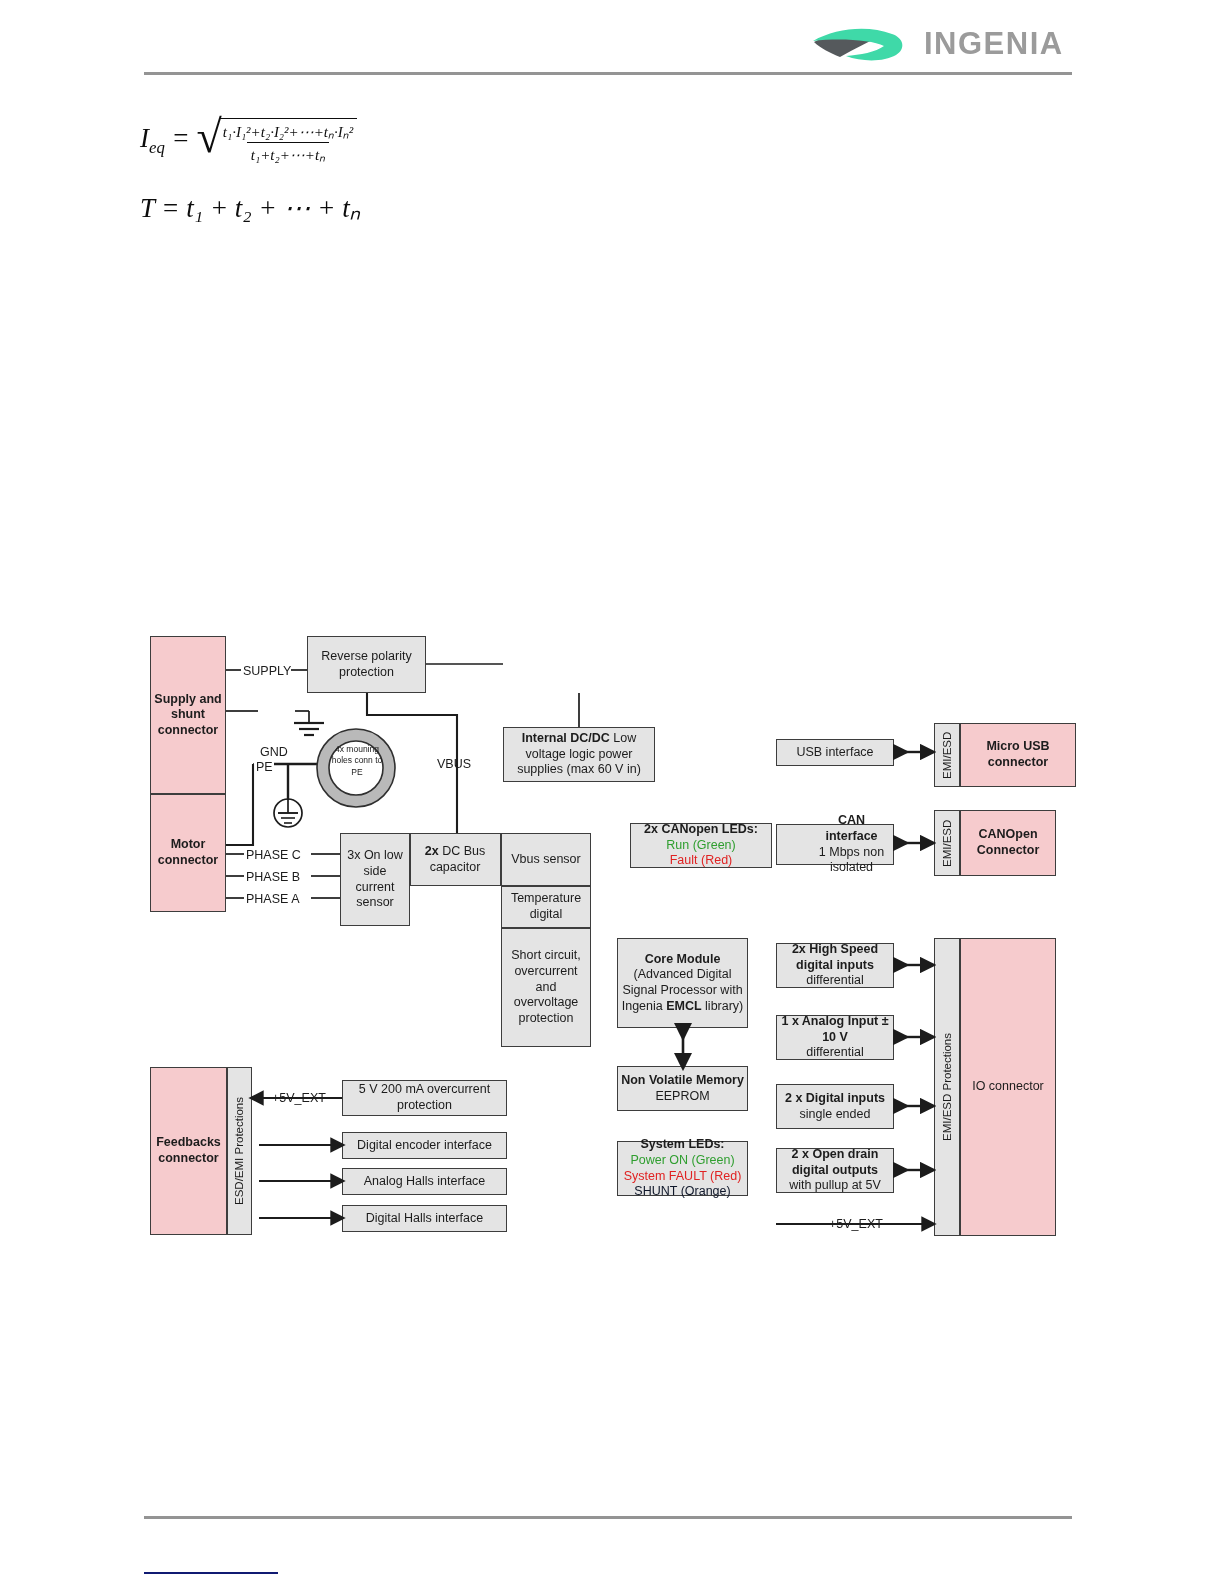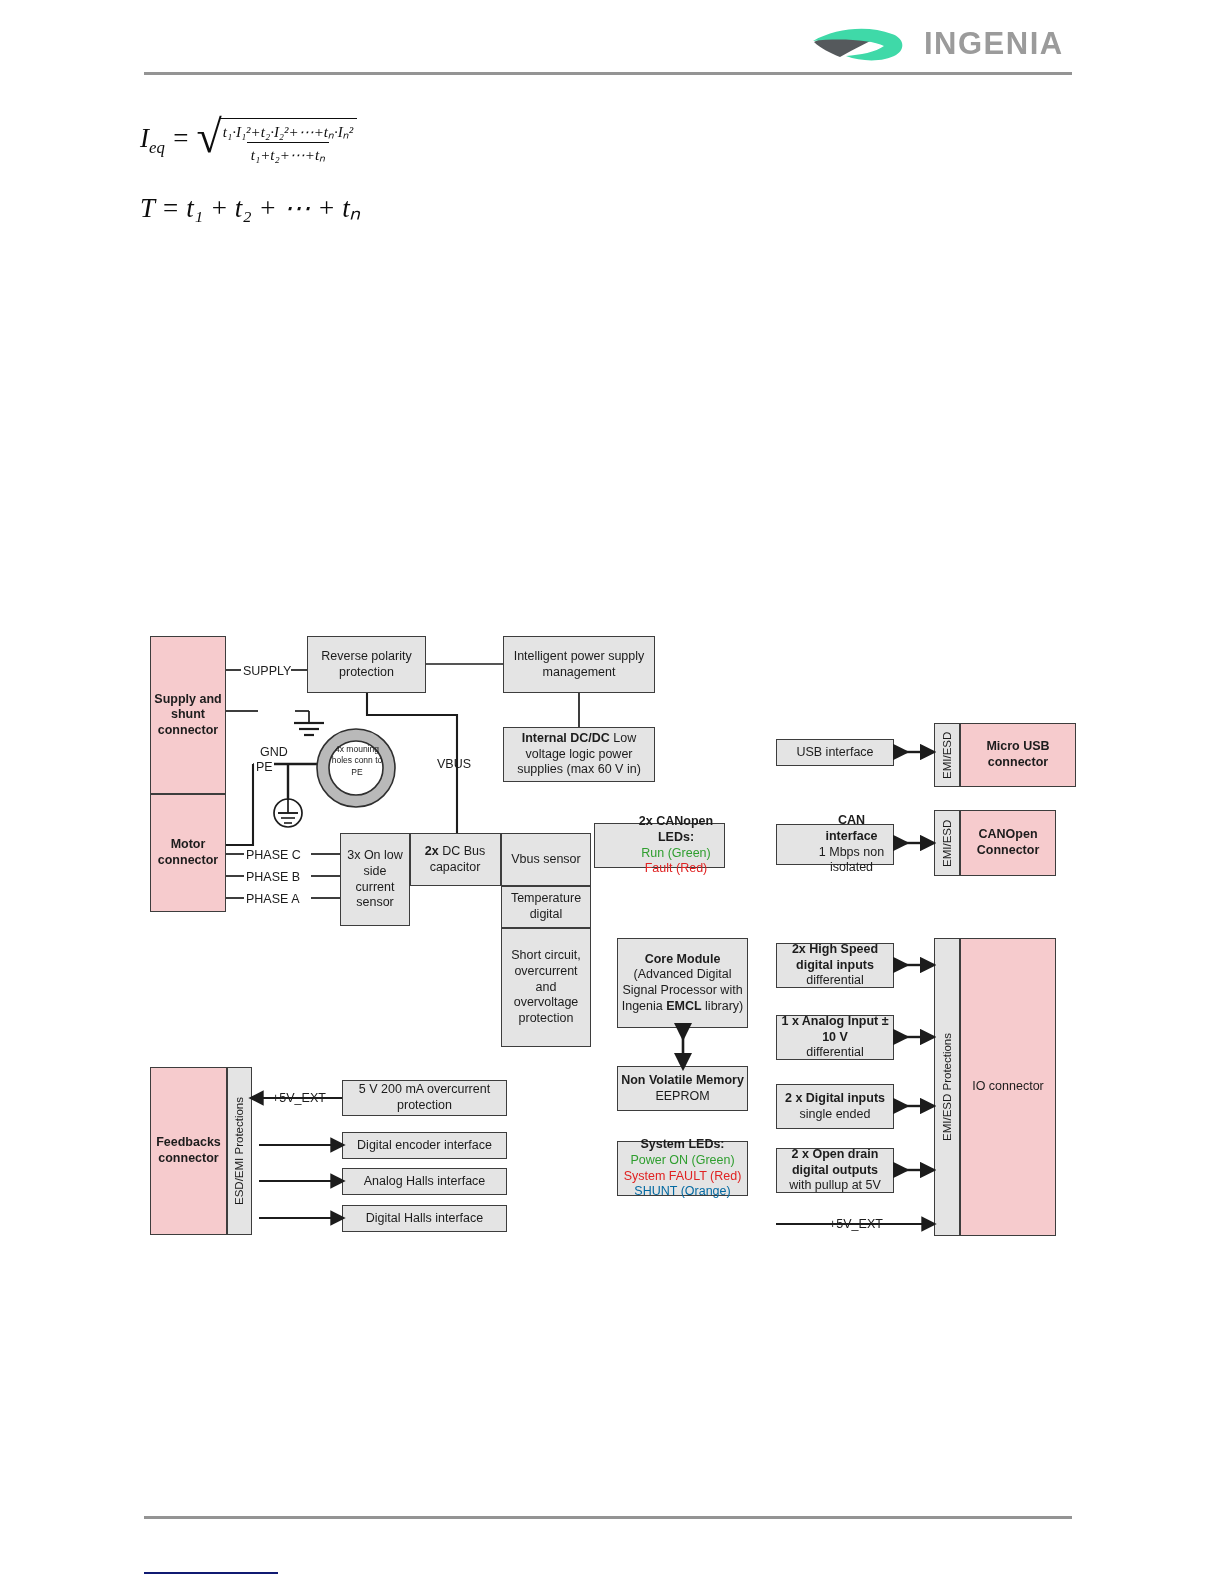--- a/index.html
+++ b/index.html
@@ -36,21 +36,21 @@
 
   
   .blk{position:absolute;box-sizing:border-box;border:1.3px solid #3d3d3d;background:#e4e4e4;
        display:flex;align-items:center;justify-content:center;text-align:center;
        font-size:12.5px;line-height:1.25;color:#1c1c1c;padding:2px 3px;}
   .blk.pink{background:#f6cbcd;}
   .blk.vert{writing-mode:vertical-rl;transform:rotate(180deg);}
   .b{font-weight:bold;}
   .g{color:#2f9e2f;}
   .r{color:#e02222;}
-  .o{color:#0369a1;}
+  .o{color:#0f172a;}
   .lbl{position:absolute;font-size:12.5px;color:#1c1c1c;white-space:nowrap;}
   svg{overflow:visible;}
 </style>
 </head>
 <body>
 
 <div class="page">
 
   <div class="logo-wrap">
     <svg class="logo-mark" viewBox="0 0 100 44">
@@ -73,21 +73,20 @@
       </span>
     </span>
   </div>
 
   <div class="formula" id="f2">T = t₁ + t₂ + ⋯ + tₙ</div>
 
   <div class="blk pink b" style="left:150px;top:636px;width:76px;height:158px;">Supply and shunt connector</div>
   <div class="blk pink b" style="left:150px;top:794px;width:76px;height:118px;">Motor connector</div>
 
   <div class="blk" style="left:307px;top:636px;width:119px;height:57px;">Reverse polarity protection</div>
-  <div class="blk" style="left:503px;top:636px;width:152px;height:57px;">Intelligent power supply management</div>
   <div class="blk" style="left:503px;top:727px;width:152px;height:55px;">
     <span><span class="b">Internal DC/DC</span><span> Low voltage logic power supplies (max 60 V in)</span></span>
   </div>
 
   <div class="lbl" style="left:243px;top:664px;">SUPPLY</div>
   <div class="lbl" style="left:260px;top:705px;margin-top:40px;">GND</div>
   <div class="lbl" style="left:256px;top:760px;">PE</div>
   <div class="lbl" style="left:437px;top:757px;">VBUS</div>
   <div class="lbl" style="left:246px;top:848px;">PHASE C</div>
   <div class="lbl" style="left:246px;top:870px;">PHASE B</div>
@@ -144,21 +143,21 @@
   <div class="lbl" style="left:331px;top:744px;width:52px;text-align:center;font-size:8.5px;line-height:1.35;white-space:normal;">4x mouning holes conn to PE</div>
 
   <div class="blk" style="left:340px;top:833px;width:70px;height:93px;">3x On low side current sensor</div>
   <div class="blk" style="left:410px;top:833px;width:91px;height:53px;justify-content:flex-end;padding-right:4px;">
     <span style="text-align:center;"><span class="b">2x</span><span> DC Bus capacitor</span></span>
   </div>
   <div class="blk" style="left:501px;top:833px;width:90px;height:53px;">Vbus sensor</div>
   <div class="blk" style="left:501px;top:886px;width:90px;height:42px;">Temperature digital</div>
   <div class="blk" style="left:501px;top:928px;width:90px;height:119px;">Short circuit, overcurrent and overvoltage protection</div>
 
-  <div class="blk" style="left:594px;top:823px;width:131px;height:45px;padding-left:36px;">
+  <div class="blk" style="left:630px;top:823px;width:142px;height:45px;">
     <span>
       <span class="b">2x CANopen LEDs:</span><br>
       <span class="g">Run (Green)</span><br>
       <span class="r">Fault (Red)</span>
     </span>
   </div>
 
   <div class="blk" style="left:617px;top:938px;width:131px;height:90px;">
     <span>
       <span class="b">Core Module</span><br>

